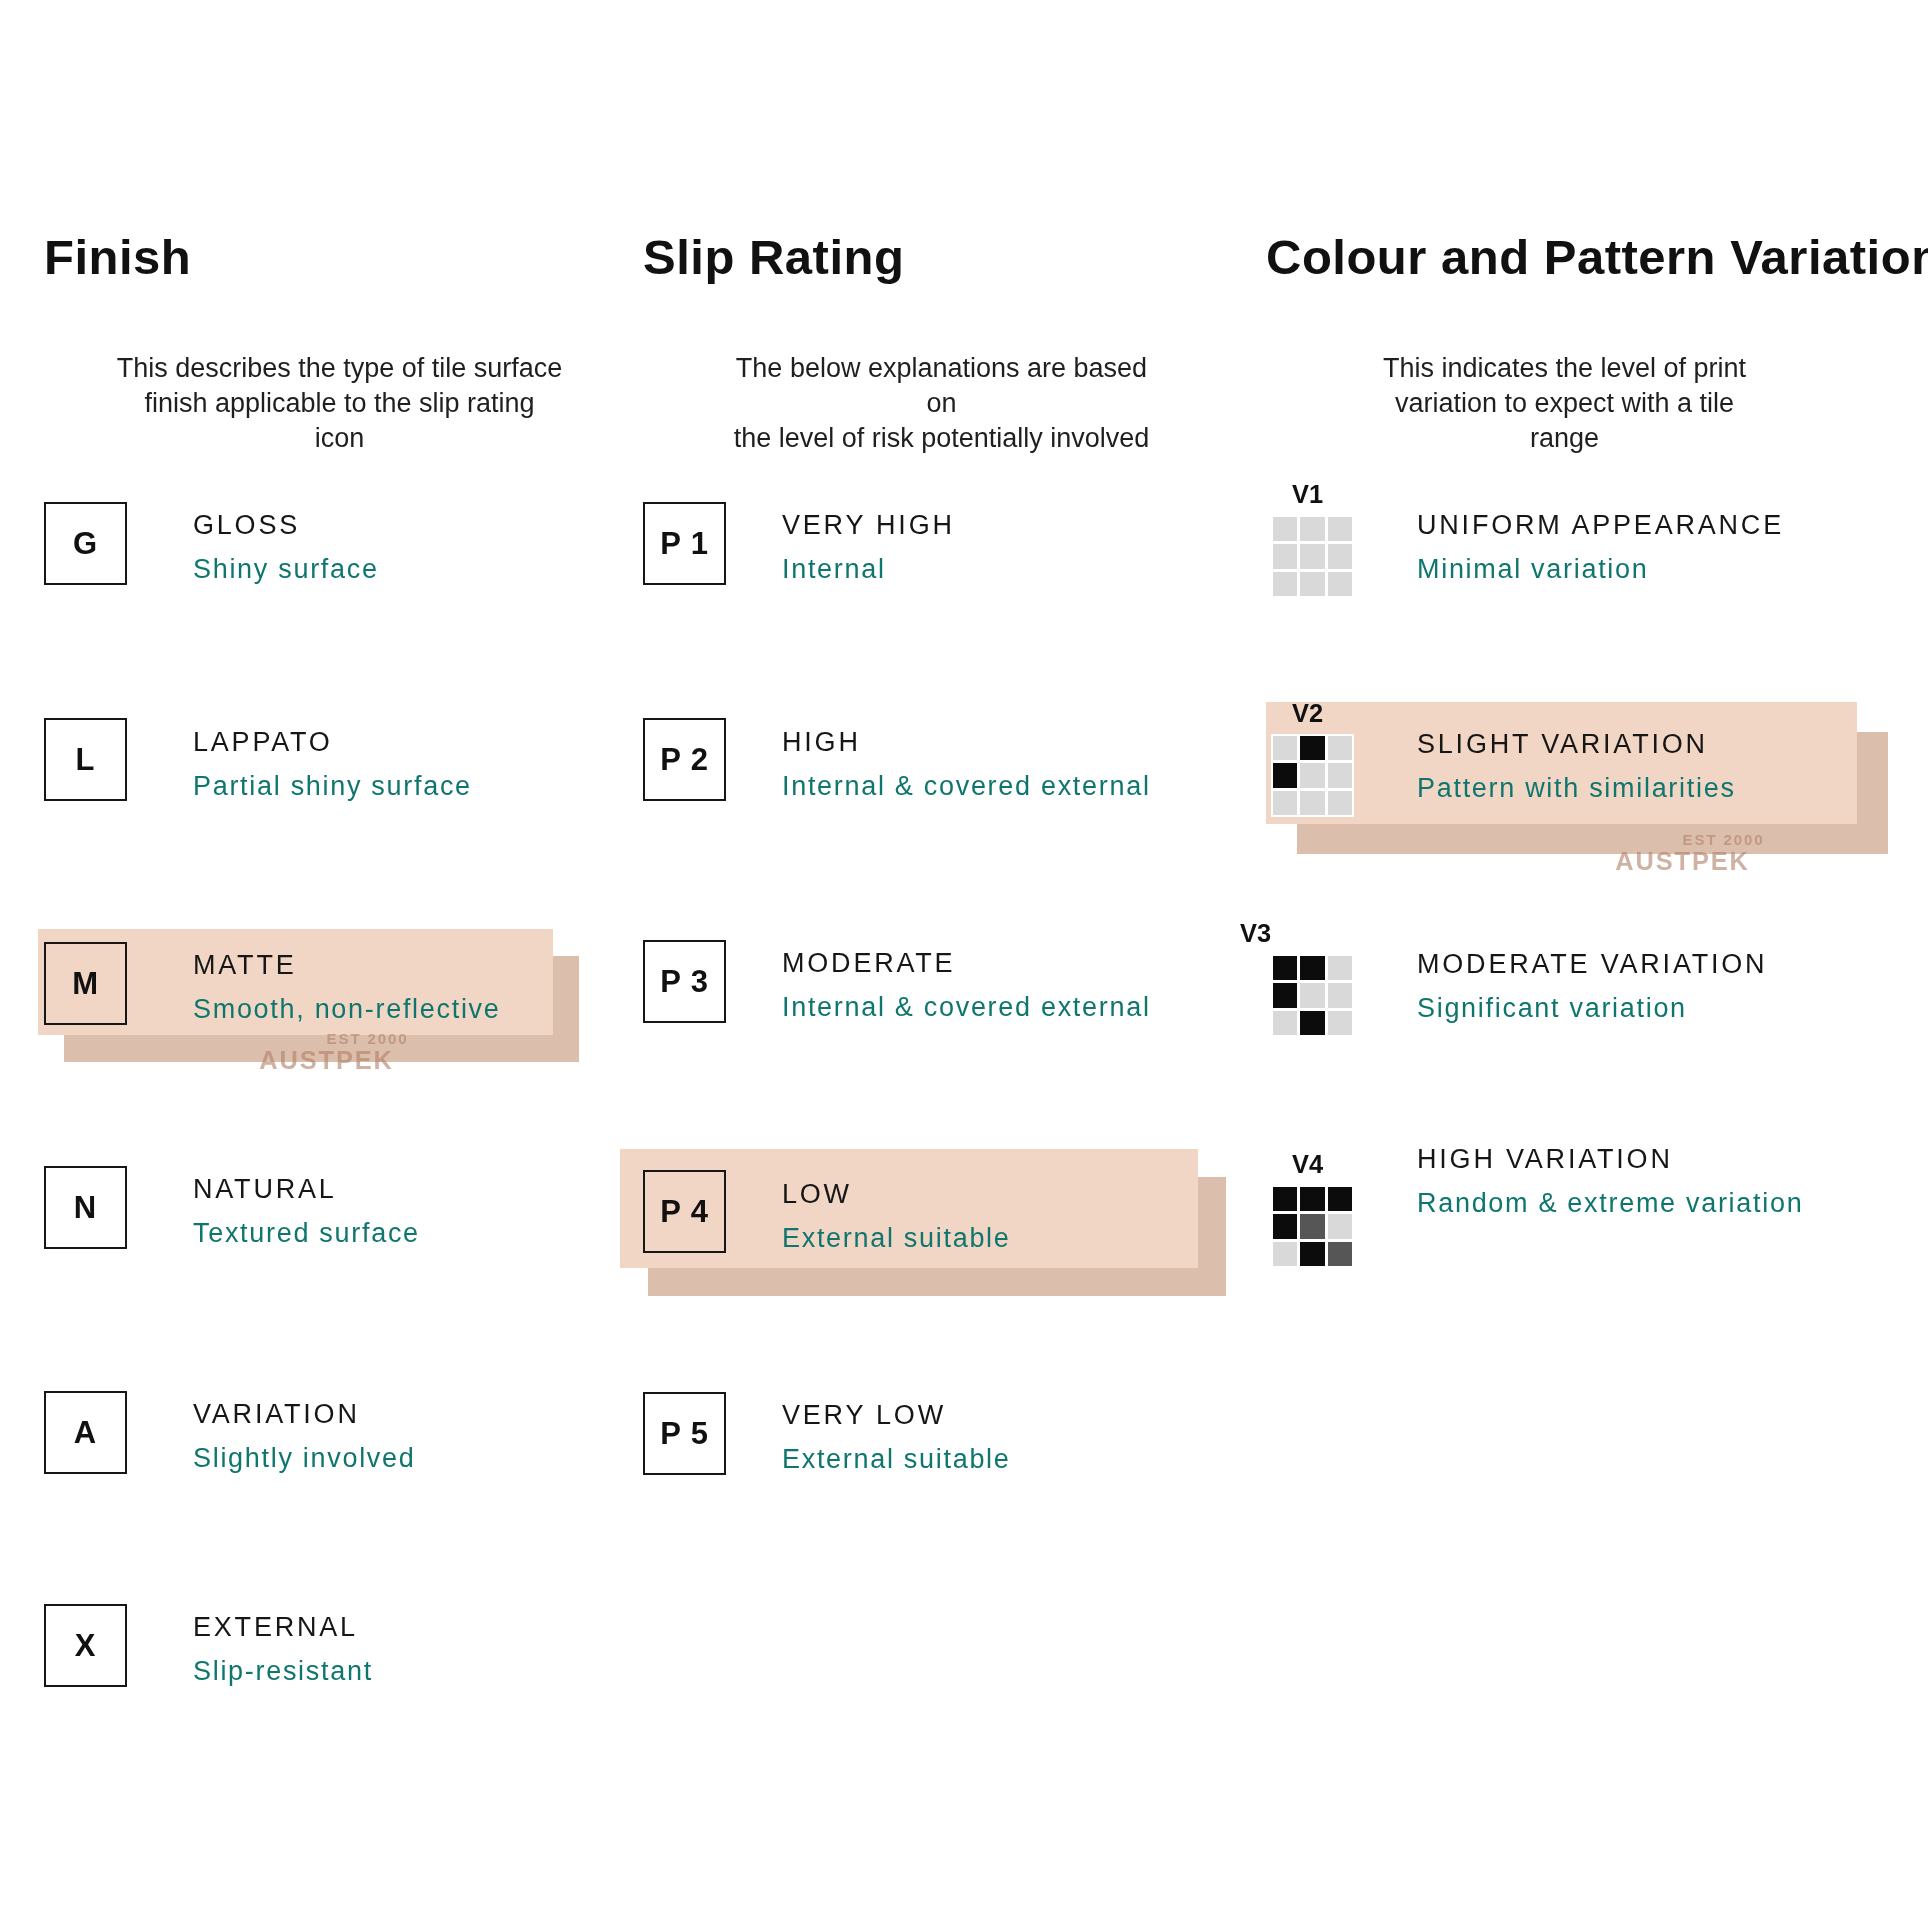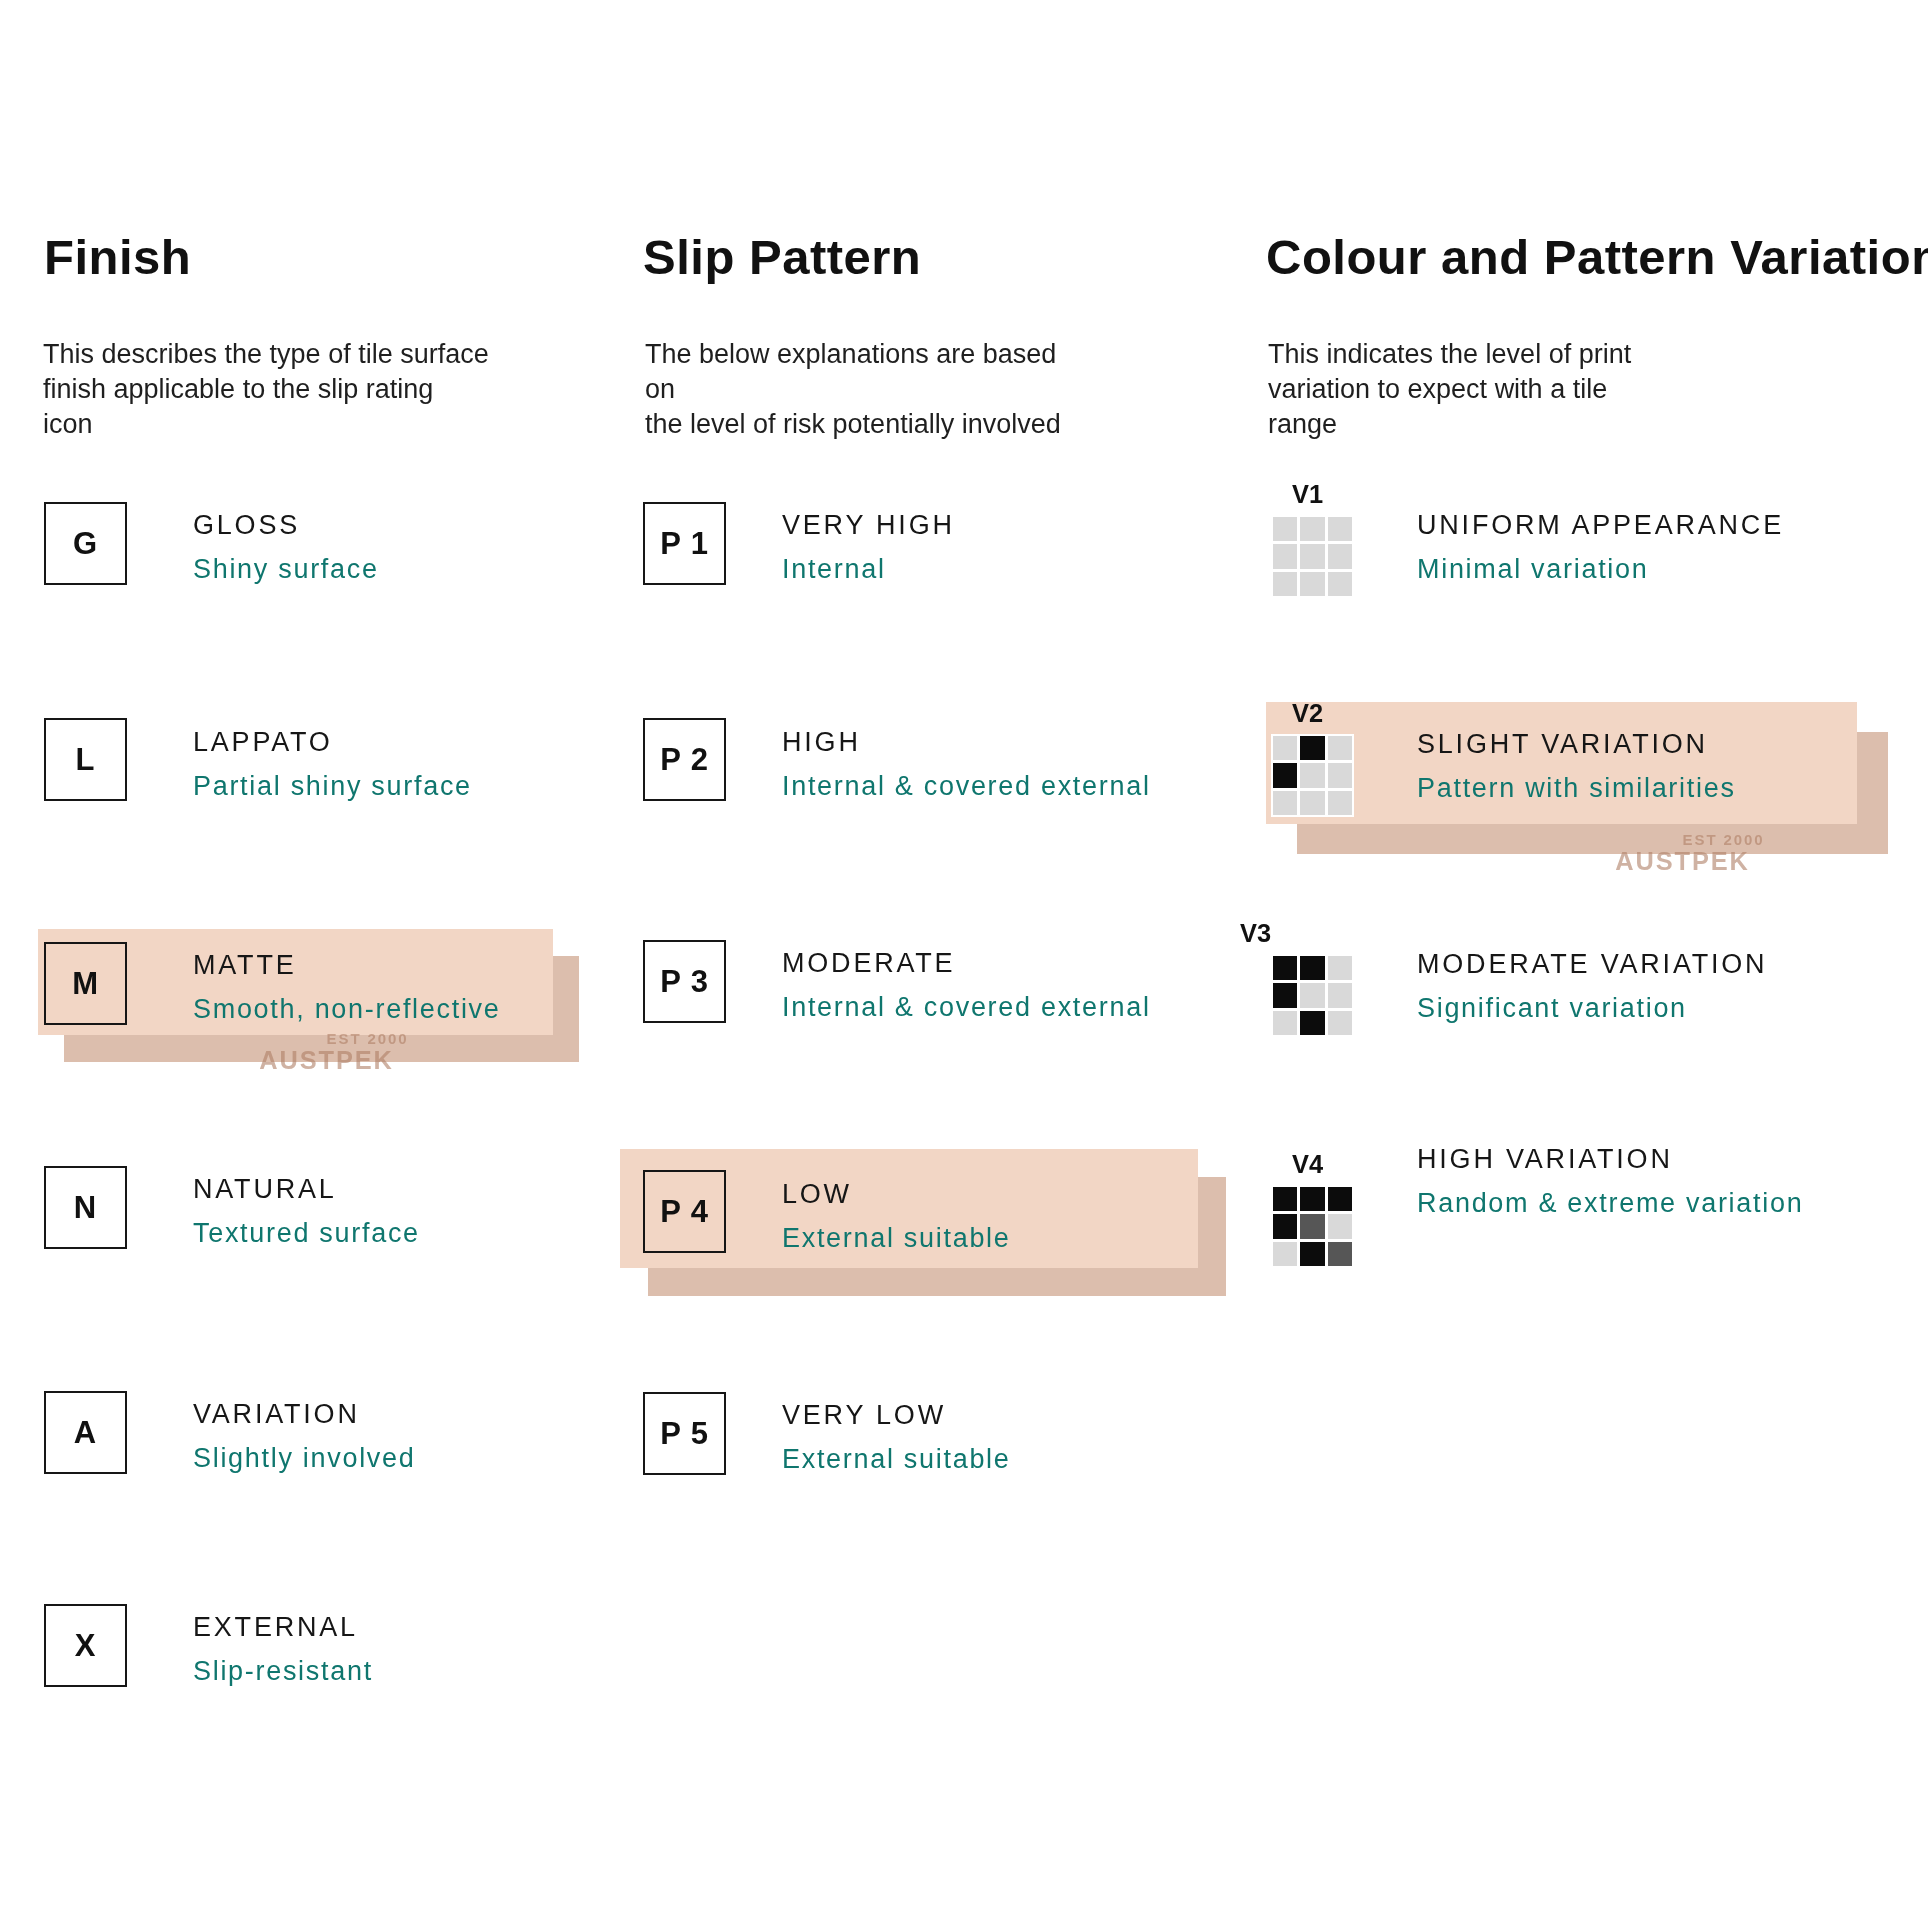--- a/index.html
+++ b/index.html
@@ -9,22 +9,22 @@
   }
   
   .col-title {
     position:absolute; top:229px; margin:0; font-size:49px; font-weight:700;
     color:#111; letter-spacing:0.5px; white-space:nowrap;
   }
   #finish-title { left:44px; }
   #slip-title { left:643px; }
   #variation-title { left:1266px; }
   .col-desc {
-    position:absolute; top:335px; margin:2px; font-size:27px; line-height:35px;
-    color:#1f1f1f; white-space:pre-line; width:565px;
+    position:absolute; top:335px; margin:16px; font-size:27px; line-height:35px;
+    color:#1f1f1f; white-space:pre-line; width:565px;text-align:center;
   }
   #finish-desc { left:41px; }
   #slip-desc { left:643px; }
   #variation-desc { left:1266px; }
   
   .hl-shadow { position:absolute; background:var(--shadow); z-index:1; }
   .hl-band   { position:absolute; background:var(--highlight); z-index:2; }
   #shadow-m  { left:64px;  top:956px; width:515px; height:106px; }
   #band-m    { left:38px;  top:929px;  width:515px; height:106px; }
   #shadow-p4 { left:648px; top:1177px; width:578px; height:119px; }
@@ -130,21 +130,21 @@
     </div>
 
     <div class="icon-box b-f5"><span>X</span></div>
     <div class="row-text t-f5">
       <div class="row-label">EXTERNAL</div>
       <div class="row-sub">Slip-resistant</div>
     </div>
   </section>
 
   <section>
-    <h2 class="col-title" id="slip-title">Slip Pattern</h2>
+    <h2 class="col-title" id="slip-title">Slip Rating</h2>
     <p class="col-desc" id="slip-desc">The below explanations are based
 on
 the level of risk potentially involved</p>
 
     <div class="icon-box b-s0"><span>P 1</span></div>
     <div class="row-text t-s0">
       <div class="row-label">VERY HIGH</div>
       <div class="row-sub">Internal</div>
     </div>
 

